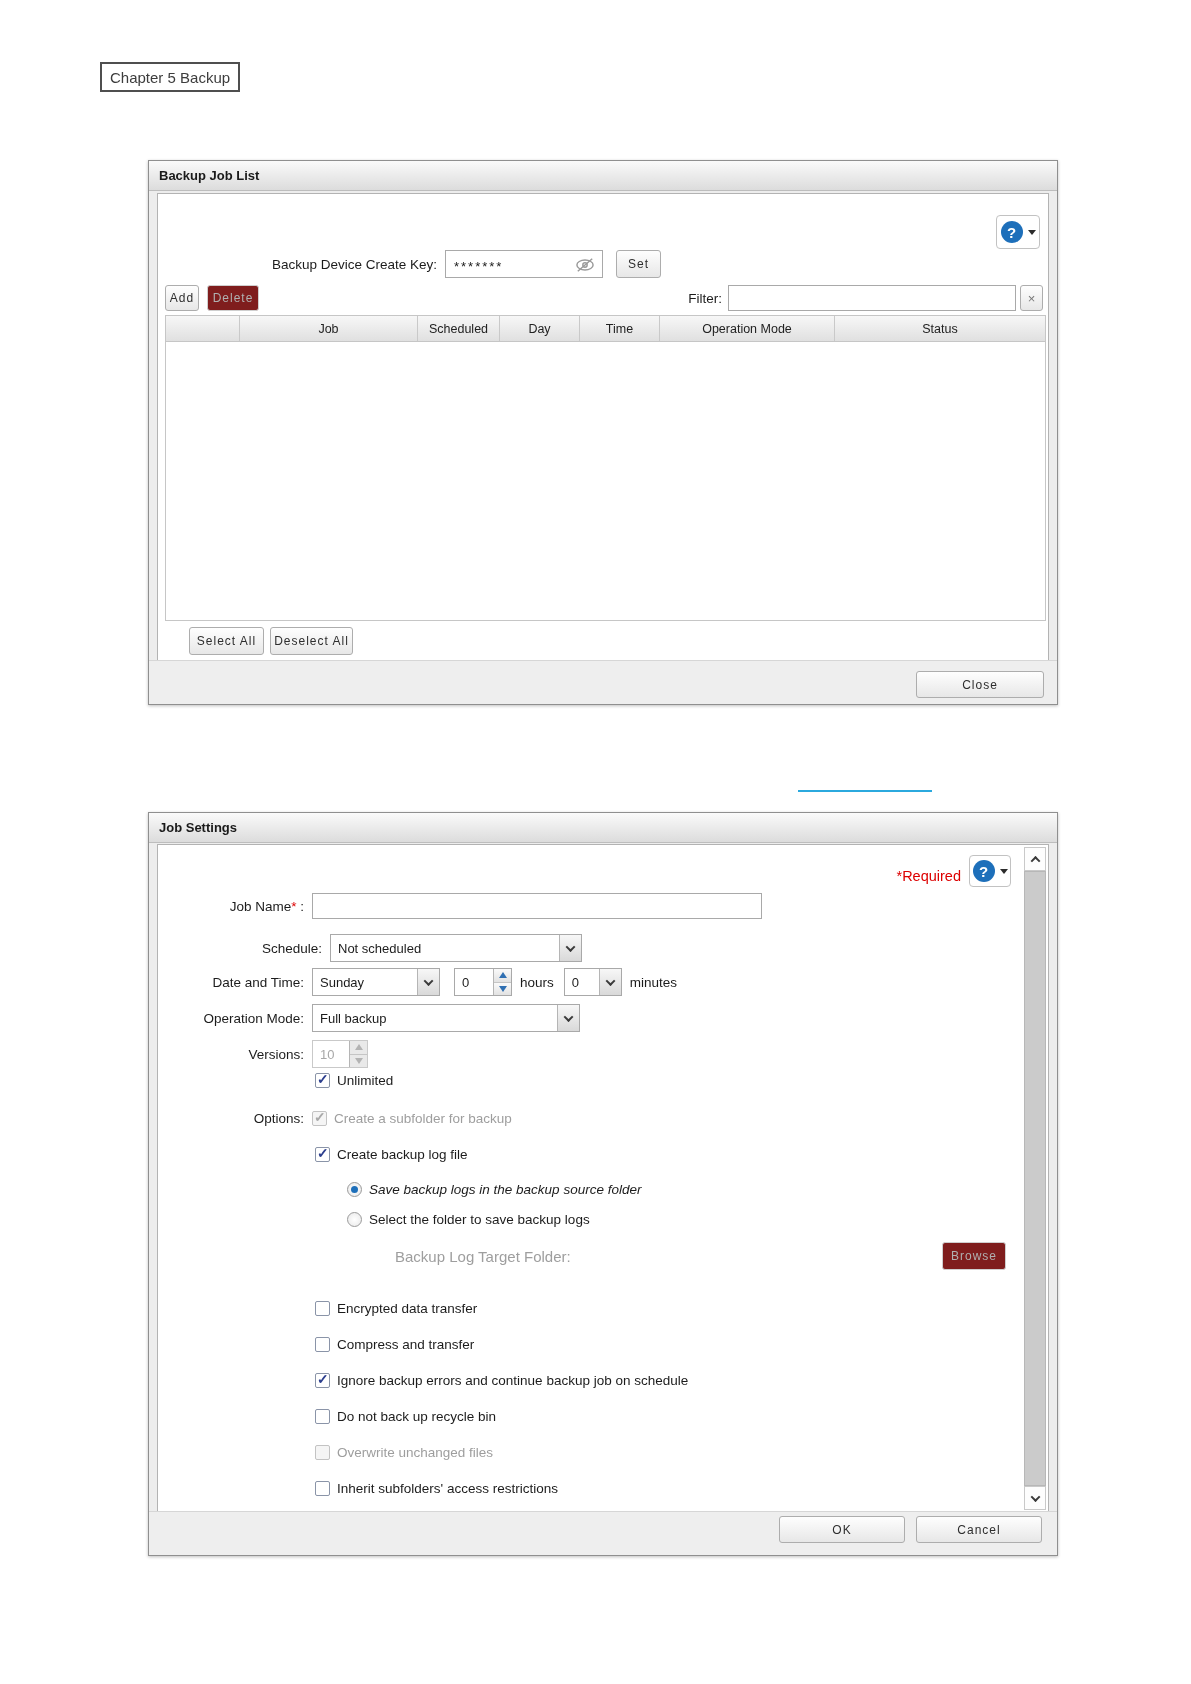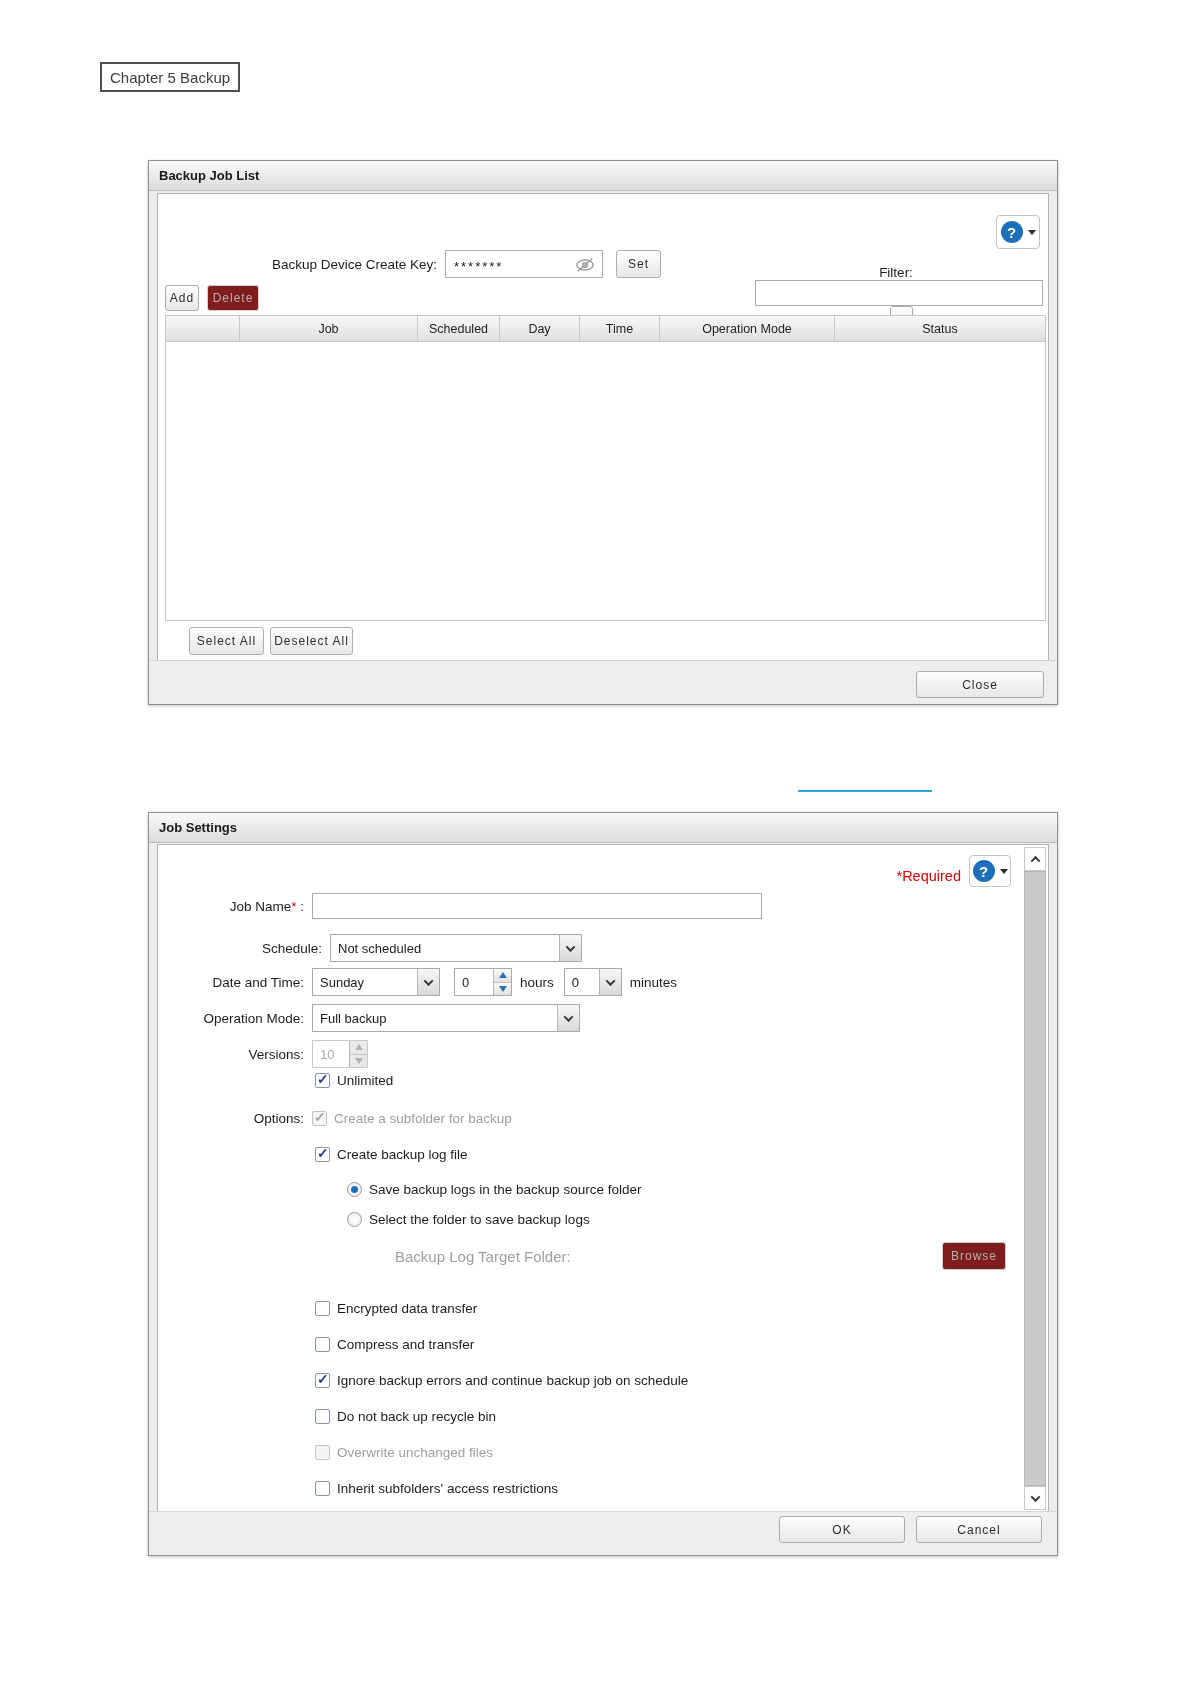--- a/index.html
+++ b/index.html
@@ -97,21 +97,21 @@
   .jl-access-row .lbl { width:279px; text-align:right; font-size:13.5px; }
   .key-field { width:158px; margin-left:8px; position:relative; padding-left:8px; }
   .key-field .stars { font-size:13px; letter-spacing:2px; padding-top:4px; }
   .key-field .eye { position:absolute; right:6px; top:5px; }
   .set-btn { width:45px; height:28px; margin-left:13px; }
 
   .jl-toolbar { position:absolute; top:91px; left:7px; right:5px; height:26px;
     display:flex; align-items:center; }
   .add-btn { width:34px; height:26px; }
   .del-btn { width:52px; height:26px; margin-left:8px; }
-  .filter-group { margin-left:auto; display:flex; align-items:center;flex-direction:column; }
+  .filter-group { margin-left:auto; display:flex; align-items:center; }
   .filter-label { font-size:13.5px; margin-right:6px; }
   .filter-input { width:288px; height:26px; border:1px solid #a9a9a9;
     font-size:13px; padding:0 6px; font-family:"Liberation Sans",sans-serif; }
   .clear-btn { width:23px; height:26px; margin-left:4px; font-size:13px;
     letter-spacing:0; color:#777; }
 
   .jl-table { position:absolute; top:121px; left:7px; width:881px;
     border:1px solid #c6c6c6; }
   .jl-thead { display:flex; height:26px;
     background:linear-gradient(#f7f7f7,#e0e0e0); border-bottom:1px solid #c6c6c6; }
@@ -167,21 +167,21 @@
   .sb-thumb { position:absolute; left:0; right:0; top:24px; bottom:24px;
     background:#cbcbcb; border:1px solid #b7b7b7; }
 
   .ok-btn, .cancel-btn { width:126px; height:27px; margin-top:4px; }
   .ok-btn { margin-right:11px; }
   .cancel-btn { margin-right:15px; }
 
   
   .mt3{margin-top:3px;} .mt4{margin-top:4px;} .mt6{margin-top:6px;}
   .mt8{margin-top:8px;} .mt12{margin-top:12px;} .mt14{margin-top:14px;padding-left:18px;}
-  .mt17{margin-top:17px;} .mt19{margin-top:19px;} .mt21{margin-top:21px;}
+  .mt17{margin-top:17px;font-style:italic;} .mt19{margin-top:19px;} .mt21{margin-top:21px;}
   .mt30{margin-top:30px;}
 </style>
 </head>
 <body>
 
 <div class="chapter-box">Chapter 5 Backup</div>
 
 <div class="dialog" id="dlg-joblist">
   <div class="titlebar">Backup Job List</div>
   <div class="panel">

